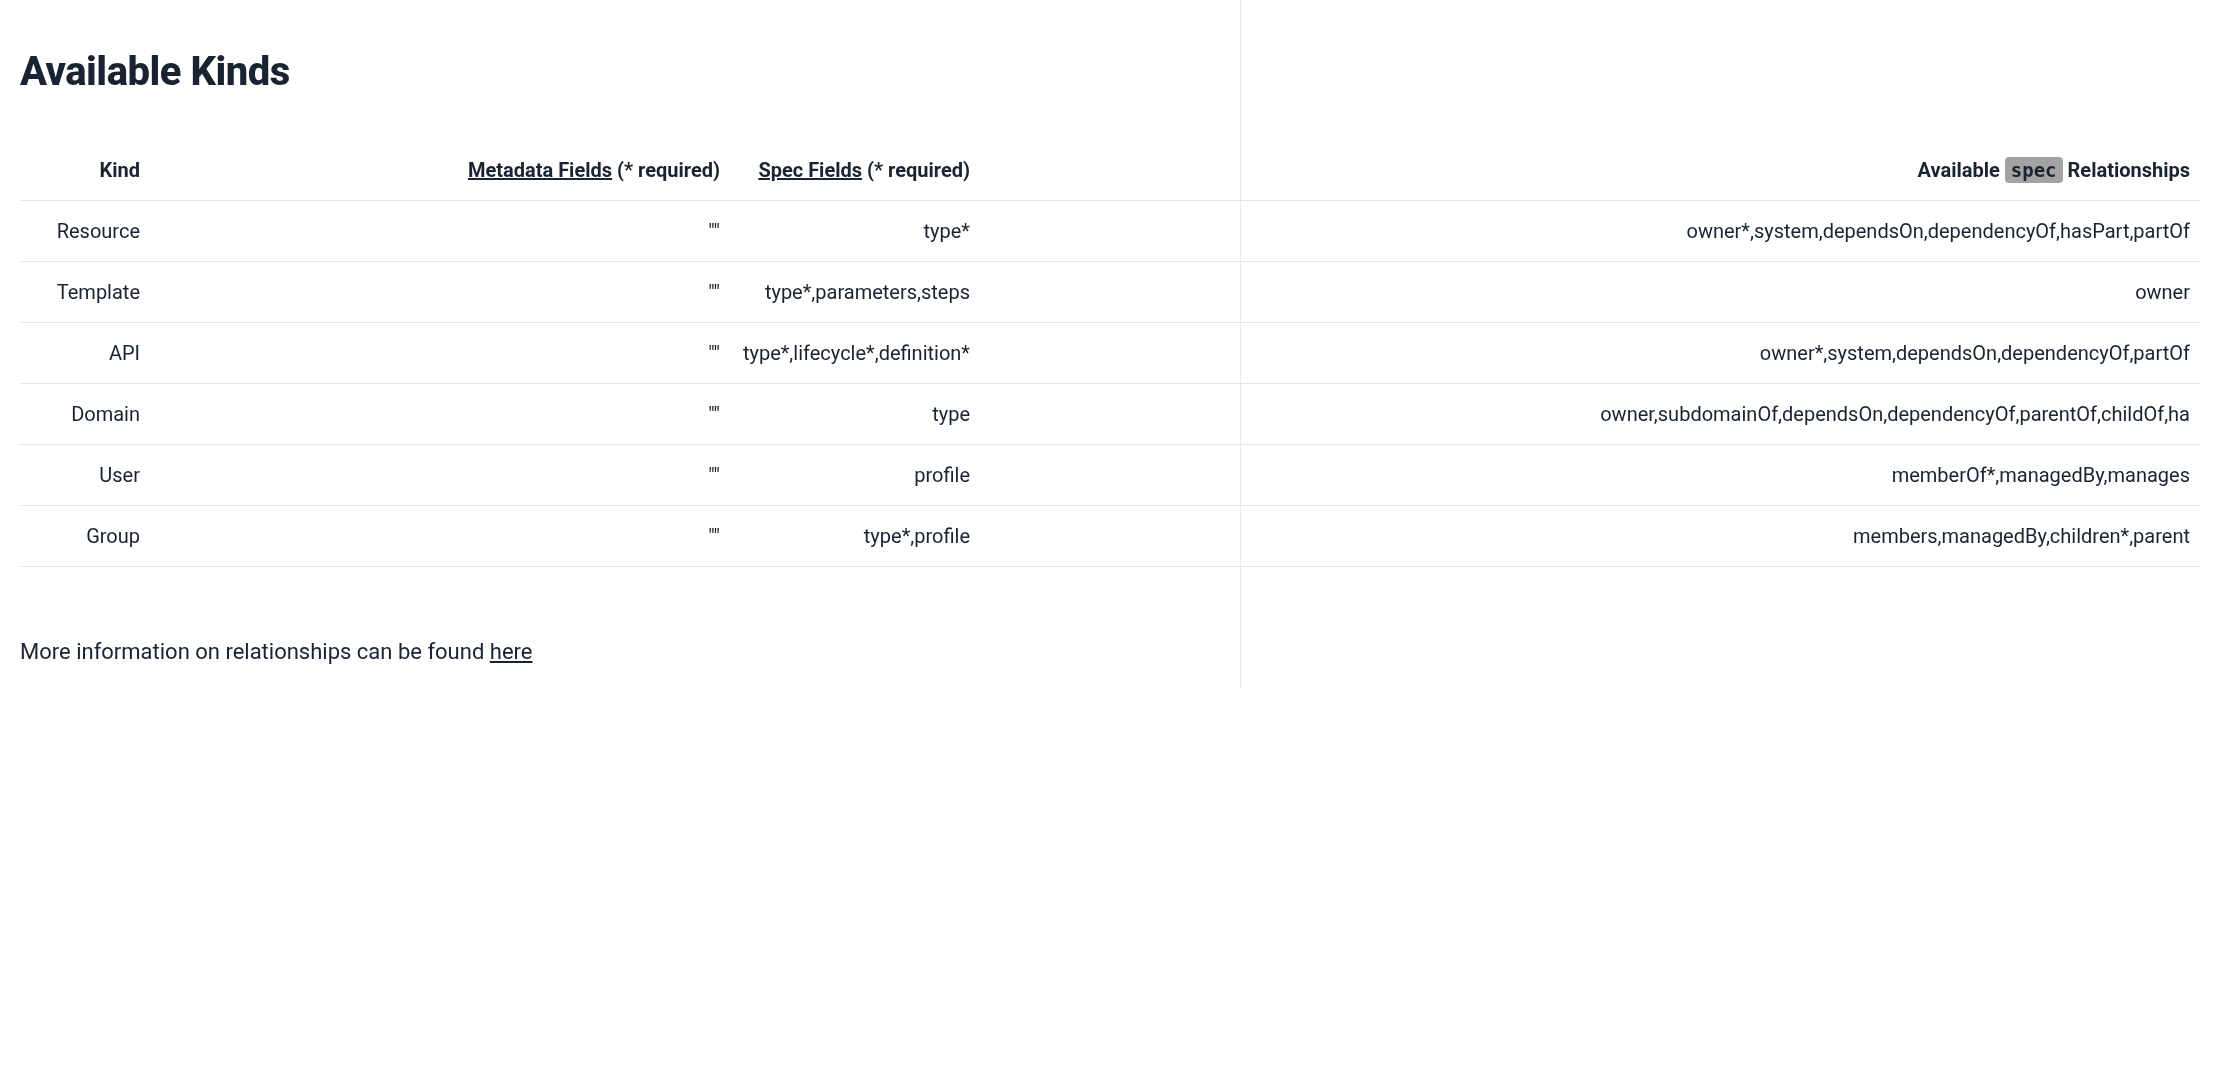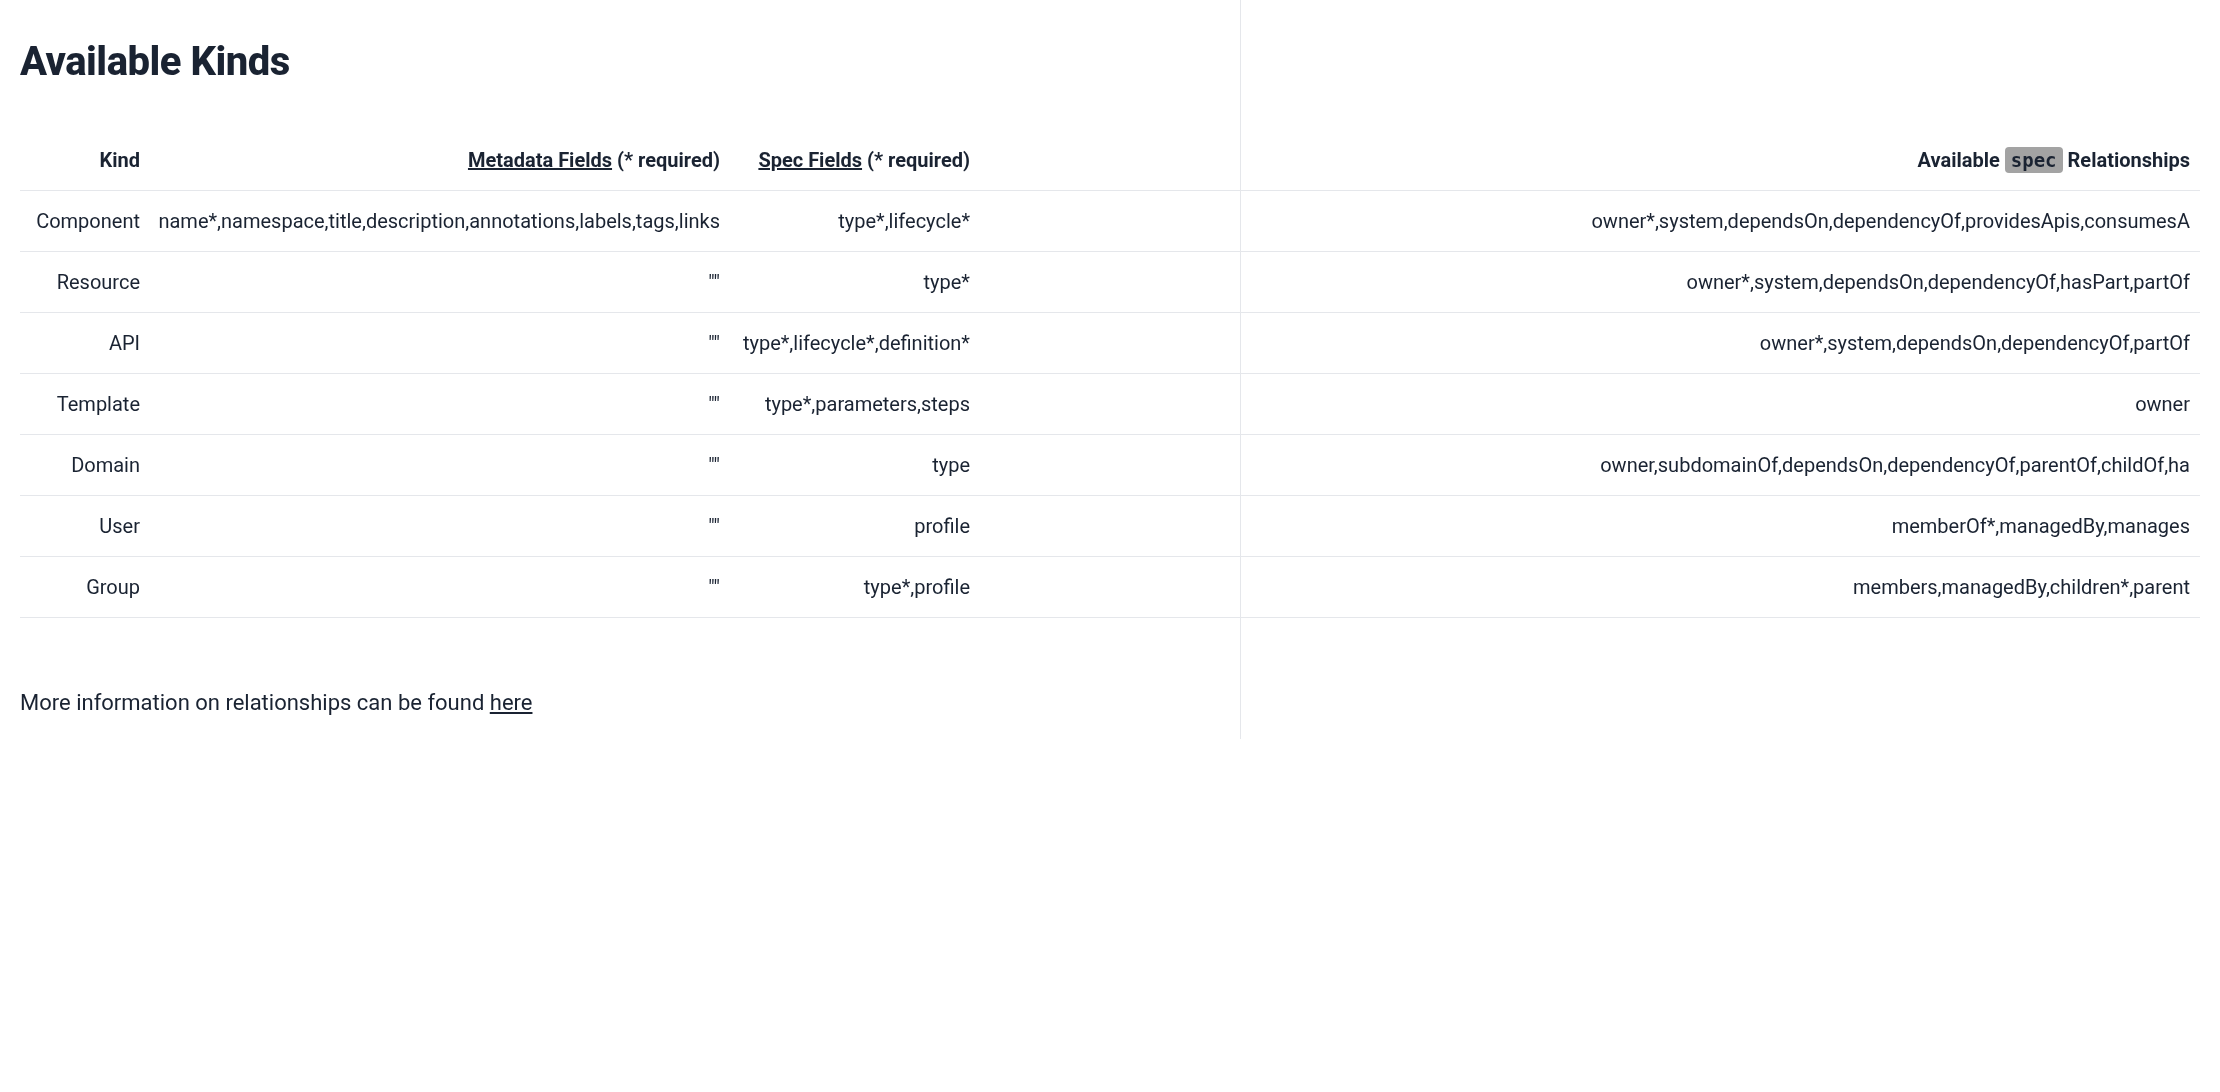--- a/index.html
+++ b/index.html
@@ -9,21 +9,21 @@
       color: #1a2332;
       padding: 20px;
       font-size: 20px;
       line-height: 1.4;
       position: relative;
     }
     .page-title {
       font-size: 40px;
       font-weight: 800;
       color: #1a2332;
-      margin-top: 14px;
+      margin-top: 24px;
       margin-bottom: 40px;
       letter-spacing: -0.5px;
     }
     table {
       width: 100%;
       border-collapse: collapse;
       table-layout: fixed;
     }
     th, td {
       text-align: right;
@@ -97,42 +97,36 @@
       <th class="col-spec">
         <a class="underline-link">Spec Fields</a><span class="required-note"> (* required)</span>
       </th>
       <th class="col-rel">
         <span>Available </span><code class="inline">spec</code><span> Relationships</span>
       </th>
     </tr>
   </thead>
   <tbody id="kinds-tbody">
       <tr>
-        <td class="col-kind">Component</td>
-        <td class="col-meta">name*,namespace,title,description,annotations,labels,tags,links</td>
-        <td class="col-spec">type*,lifecycle*</td>
-        <td class="col-rel">owner*,system,dependsOn,dependencyOf,providesApis,consumesA</td>
-      </tr>
-      <tr>
         <td class="col-kind">Resource</td>
         <td class="col-meta">""</td>
         <td class="col-spec">type*</td>
         <td class="col-rel">owner*,system,dependsOn,dependencyOf,hasPart,partOf</td>
       </tr>
       <tr>
+        <td class="col-kind">Template</td>
+        <td class="col-meta">""</td>
+        <td class="col-spec">type*,parameters,steps</td>
+        <td class="col-rel">owner</td>
+      </tr>
+      <tr>
         <td class="col-kind">API</td>
         <td class="col-meta">""</td>
         <td class="col-spec">type*,lifecycle*,definition*</td>
         <td class="col-rel">owner*,system,dependsOn,dependencyOf,partOf</td>
-      </tr>
-      <tr>
-        <td class="col-kind">Template</td>
-        <td class="col-meta">""</td>
-        <td class="col-spec">type*,parameters,steps</td>
-        <td class="col-rel">owner</td>
       </tr>
       <tr>
         <td class="col-kind">Domain</td>
         <td class="col-meta">""</td>
         <td class="col-spec">type</td>
         <td class="col-rel">owner,subdomainOf,dependsOn,dependencyOf,parentOf,childOf,ha</td>
       </tr>
       <tr>
         <td class="col-kind">User</td>
         <td class="col-meta">""</td>

